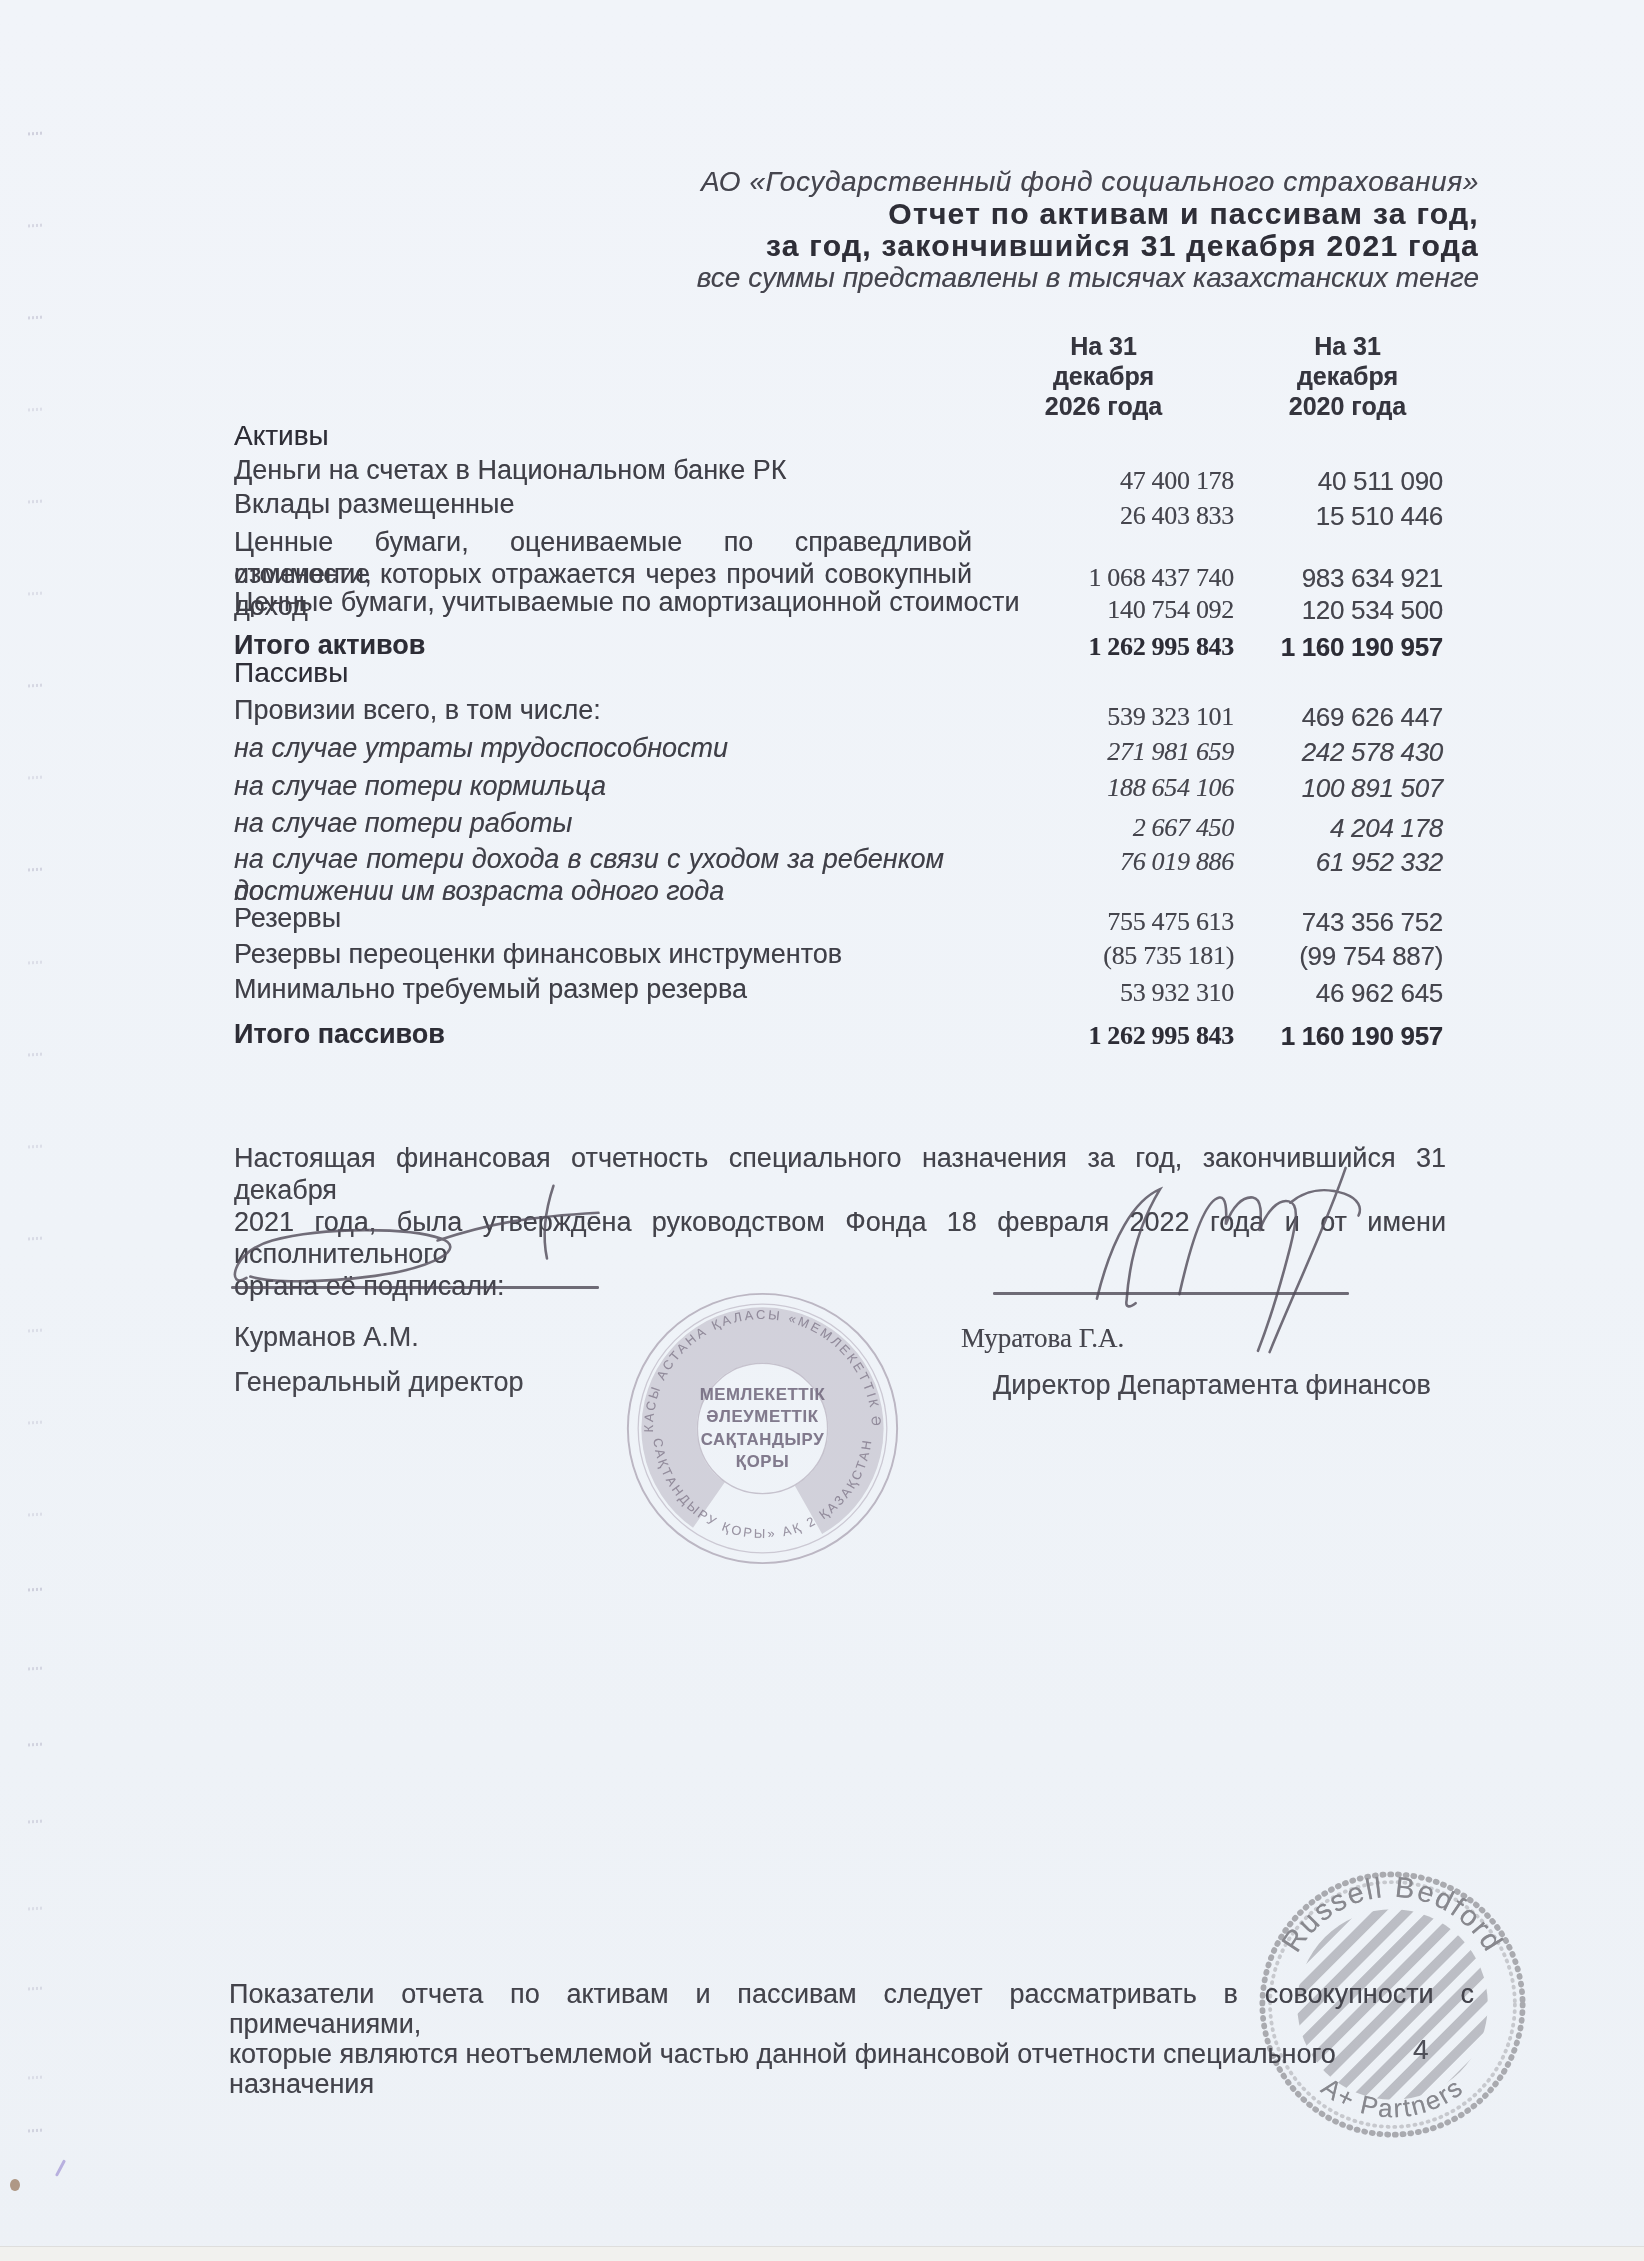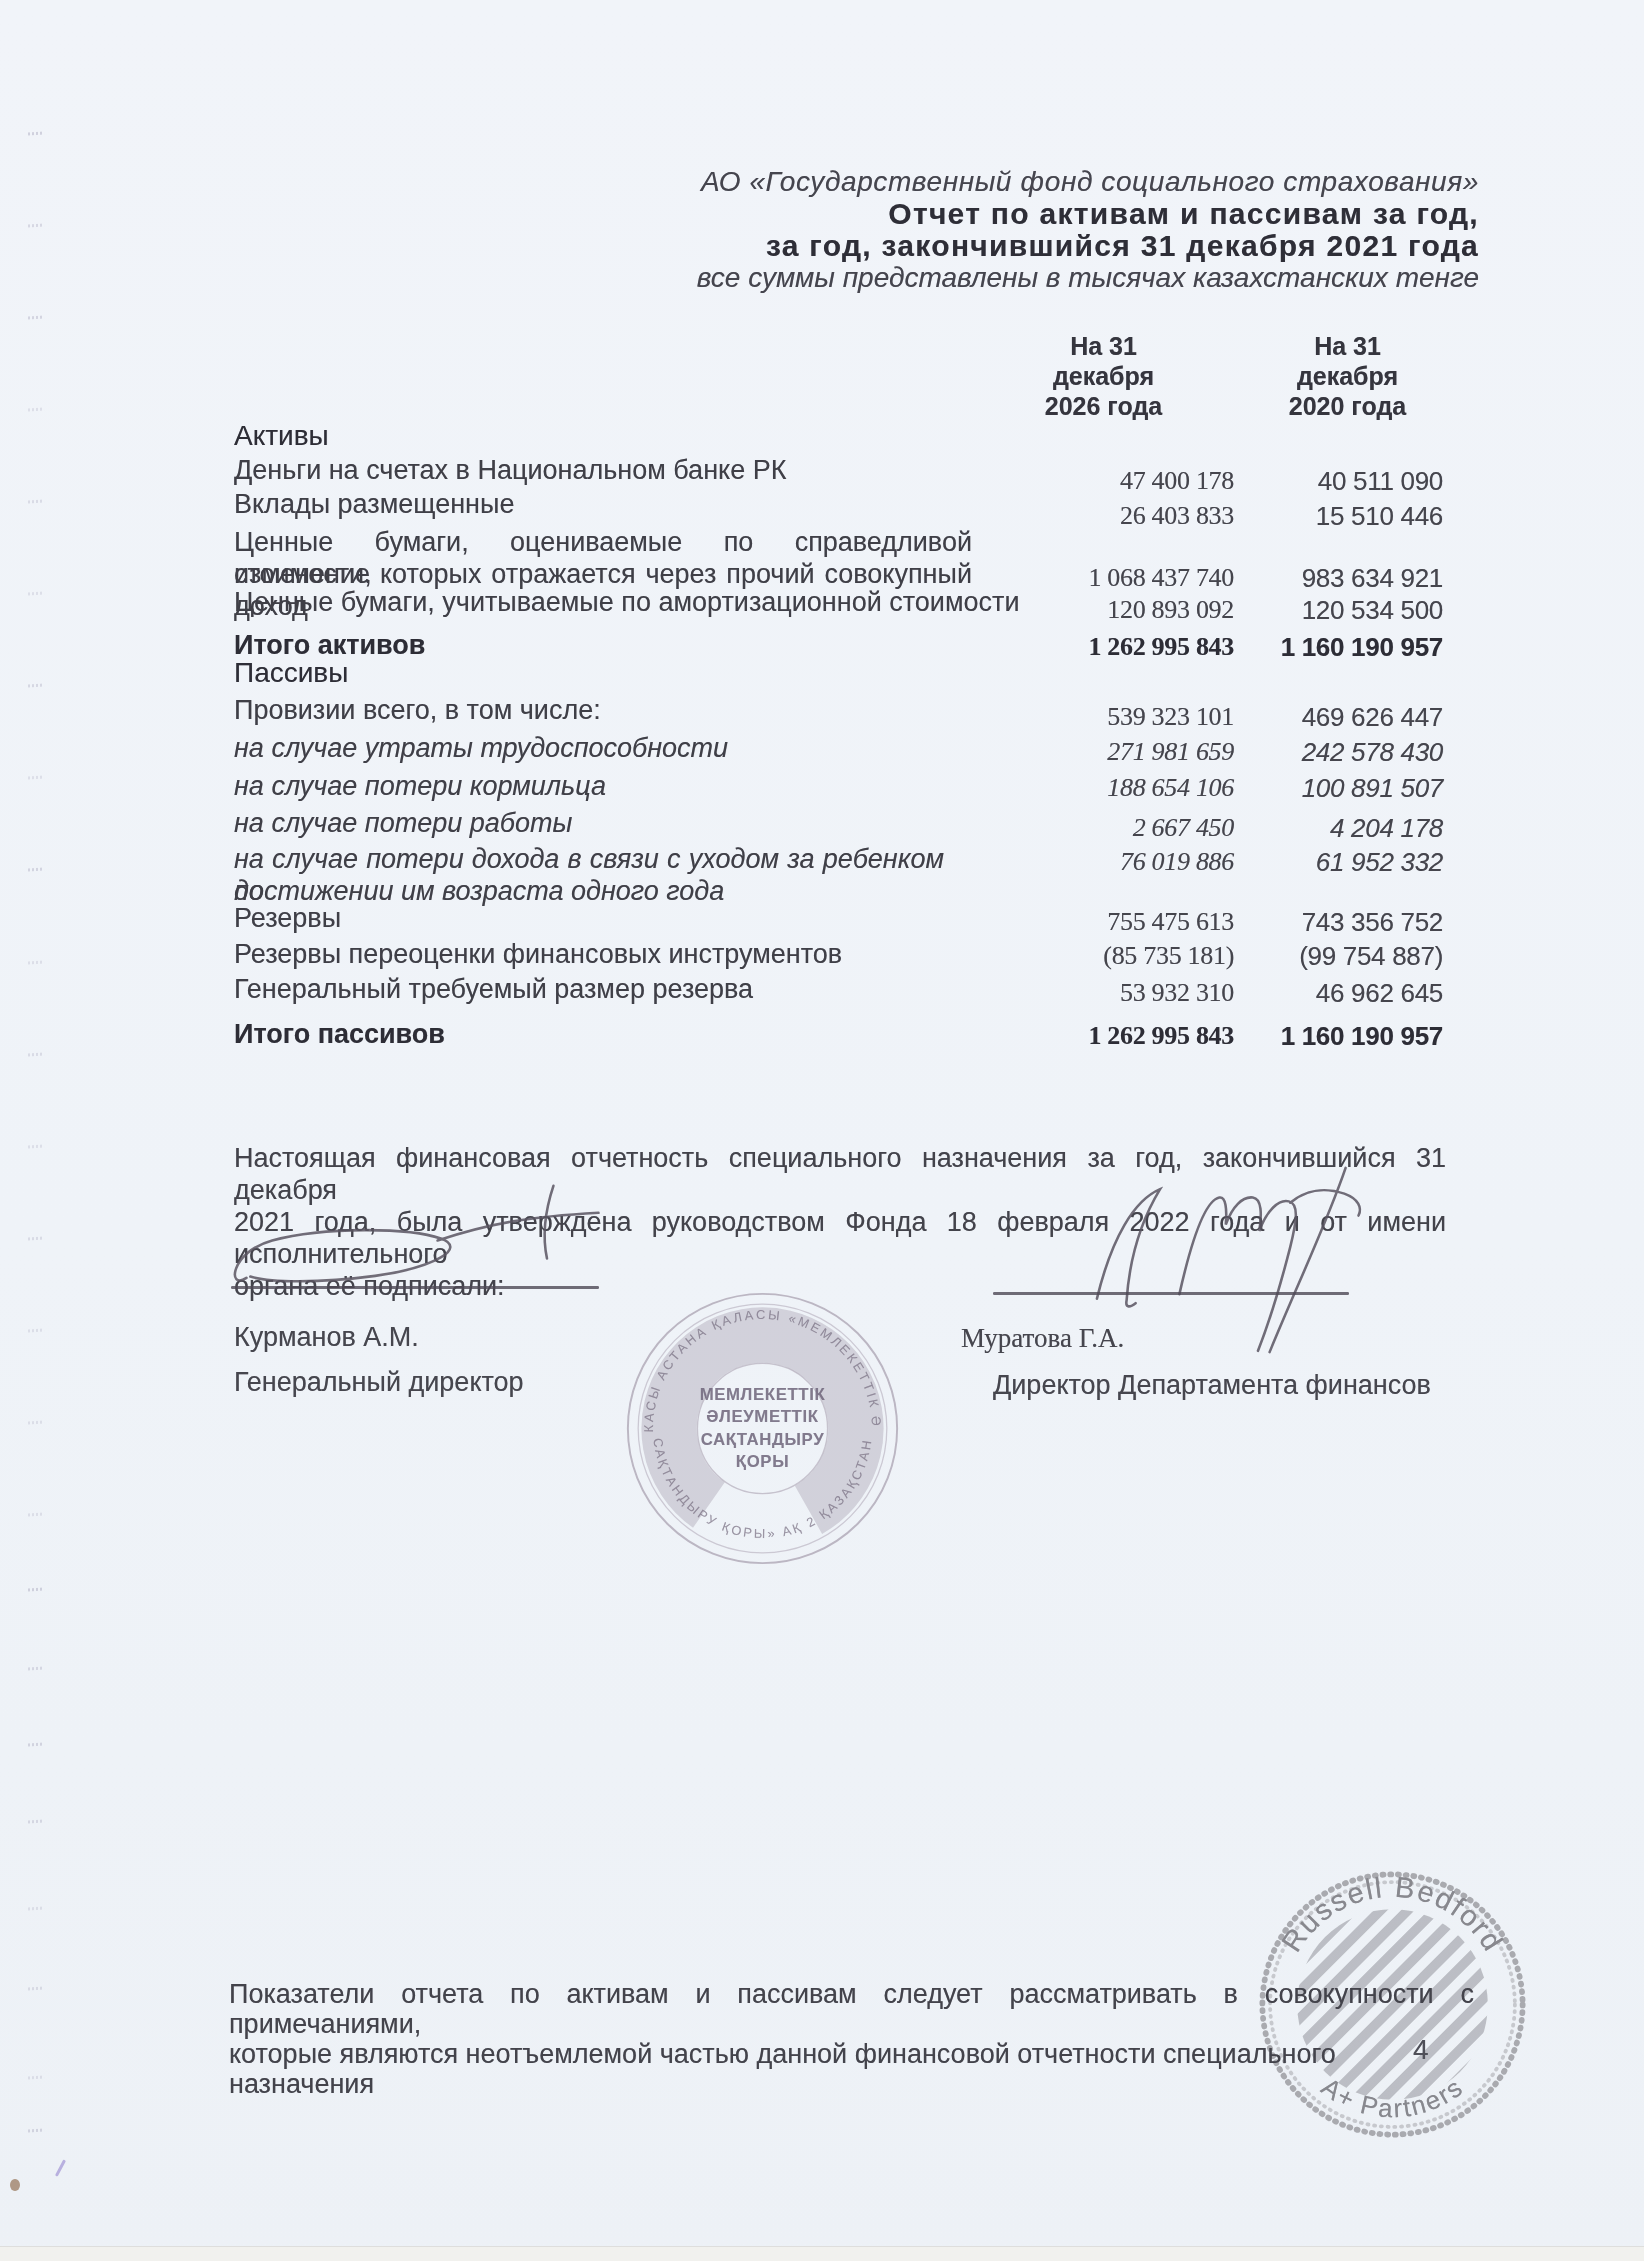--- a/index.html
+++ b/index.html
@@ -100,21 +100,21 @@
 
   <div class="trow" style="top:526px">
     <span class="tl jline" style="width:738px">Ценные бумаги, оцениваемые по справедливой стоимости,</span>
     <span class="tl2 jline" style="width:738px">изменение которых отражается через прочий совокупный доход</span>
     <span class="v v1" style="top:37px">1 068 437 740</span>
     <span class="v v2" style="top:37px">983 634 921</span>
   </div>
 
   <div class="trow" style="top:586px">
     <span class="tl">Ценные бумаги, учитываемые по амортизационной стоимости</span>
-    <span class="v v1" style="top:9px">120 893 092</span>
+    <span class="v v1" style="top:9px">140 754 092</span>
     <span class="v v2" style="top:9px">120 534 500</span>
   </div>
 
   <div class="trow total" style="top:629px">
     <span class="tl">Итого активов</span>
     <span class="v v1" style="top:2.6px">1 262 995 843</span>
     <span class="v v2" style="top:2.6px">1 160 190 957</span>
   </div>
 
   <div class="trow section" style="top:657px">
@@ -158,21 +158,21 @@
     <span class="v v2" style="top:4.5px">743 356 752</span>
   </div>
 
   <div class="trow" style="top:938px">
     <span class="tl">Резервы переоценки финансовых инструментов</span>
     <span class="v v1" style="top:3.2px">(85 735 181)</span>
     <span class="v v2" style="top:3.2px">(99 754 887)</span>
   </div>
 
   <div class="trow" style="top:973px">
-    <span class="tl">Генеральный требуемый размер резерва</span>
+    <span class="tl">Минимально требуемый размер резерва</span>
     <span class="v v1" style="top:4.5px">53 932 310</span>
     <span class="v v2" style="top:4.5px">46 962 645</span>
   </div>
 
   <div class="trow total" style="top:1018px">
     <span class="tl">Итого пассивов</span>
     <span class="v v1" style="top:2.6px">1 262 995 843</span>
     <span class="v v2" style="top:2.6px">1 160 190 957</span>
   </div>
 

